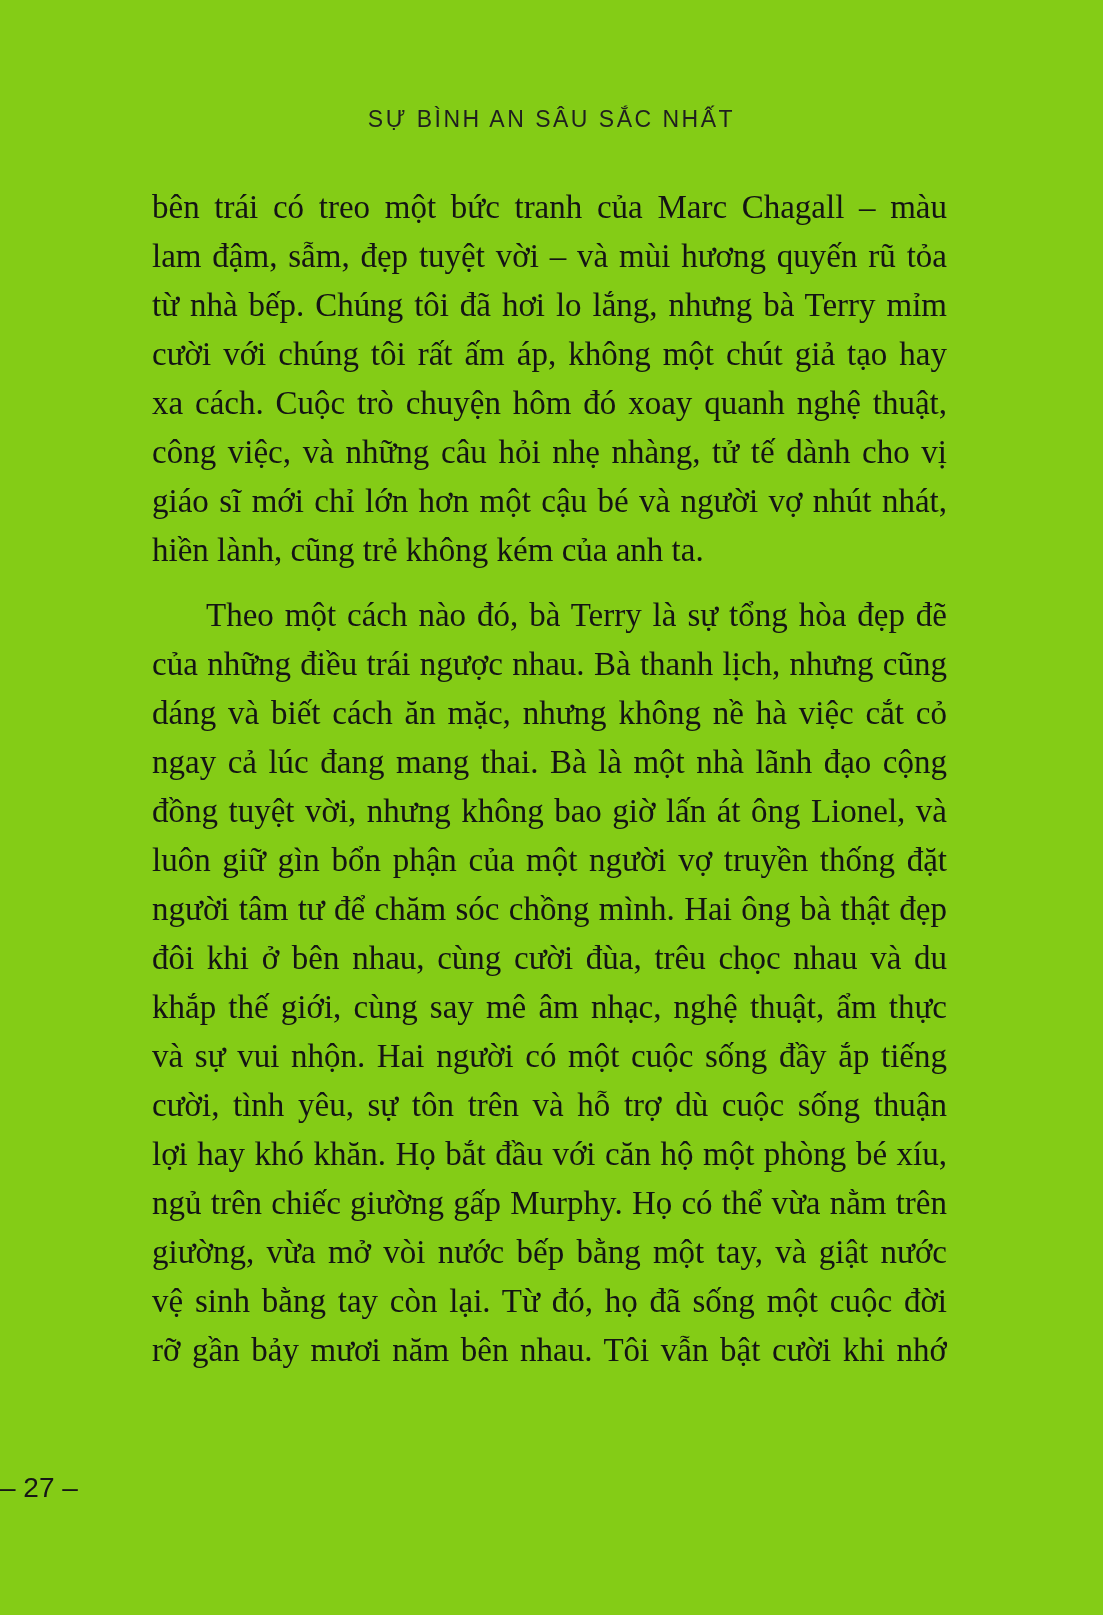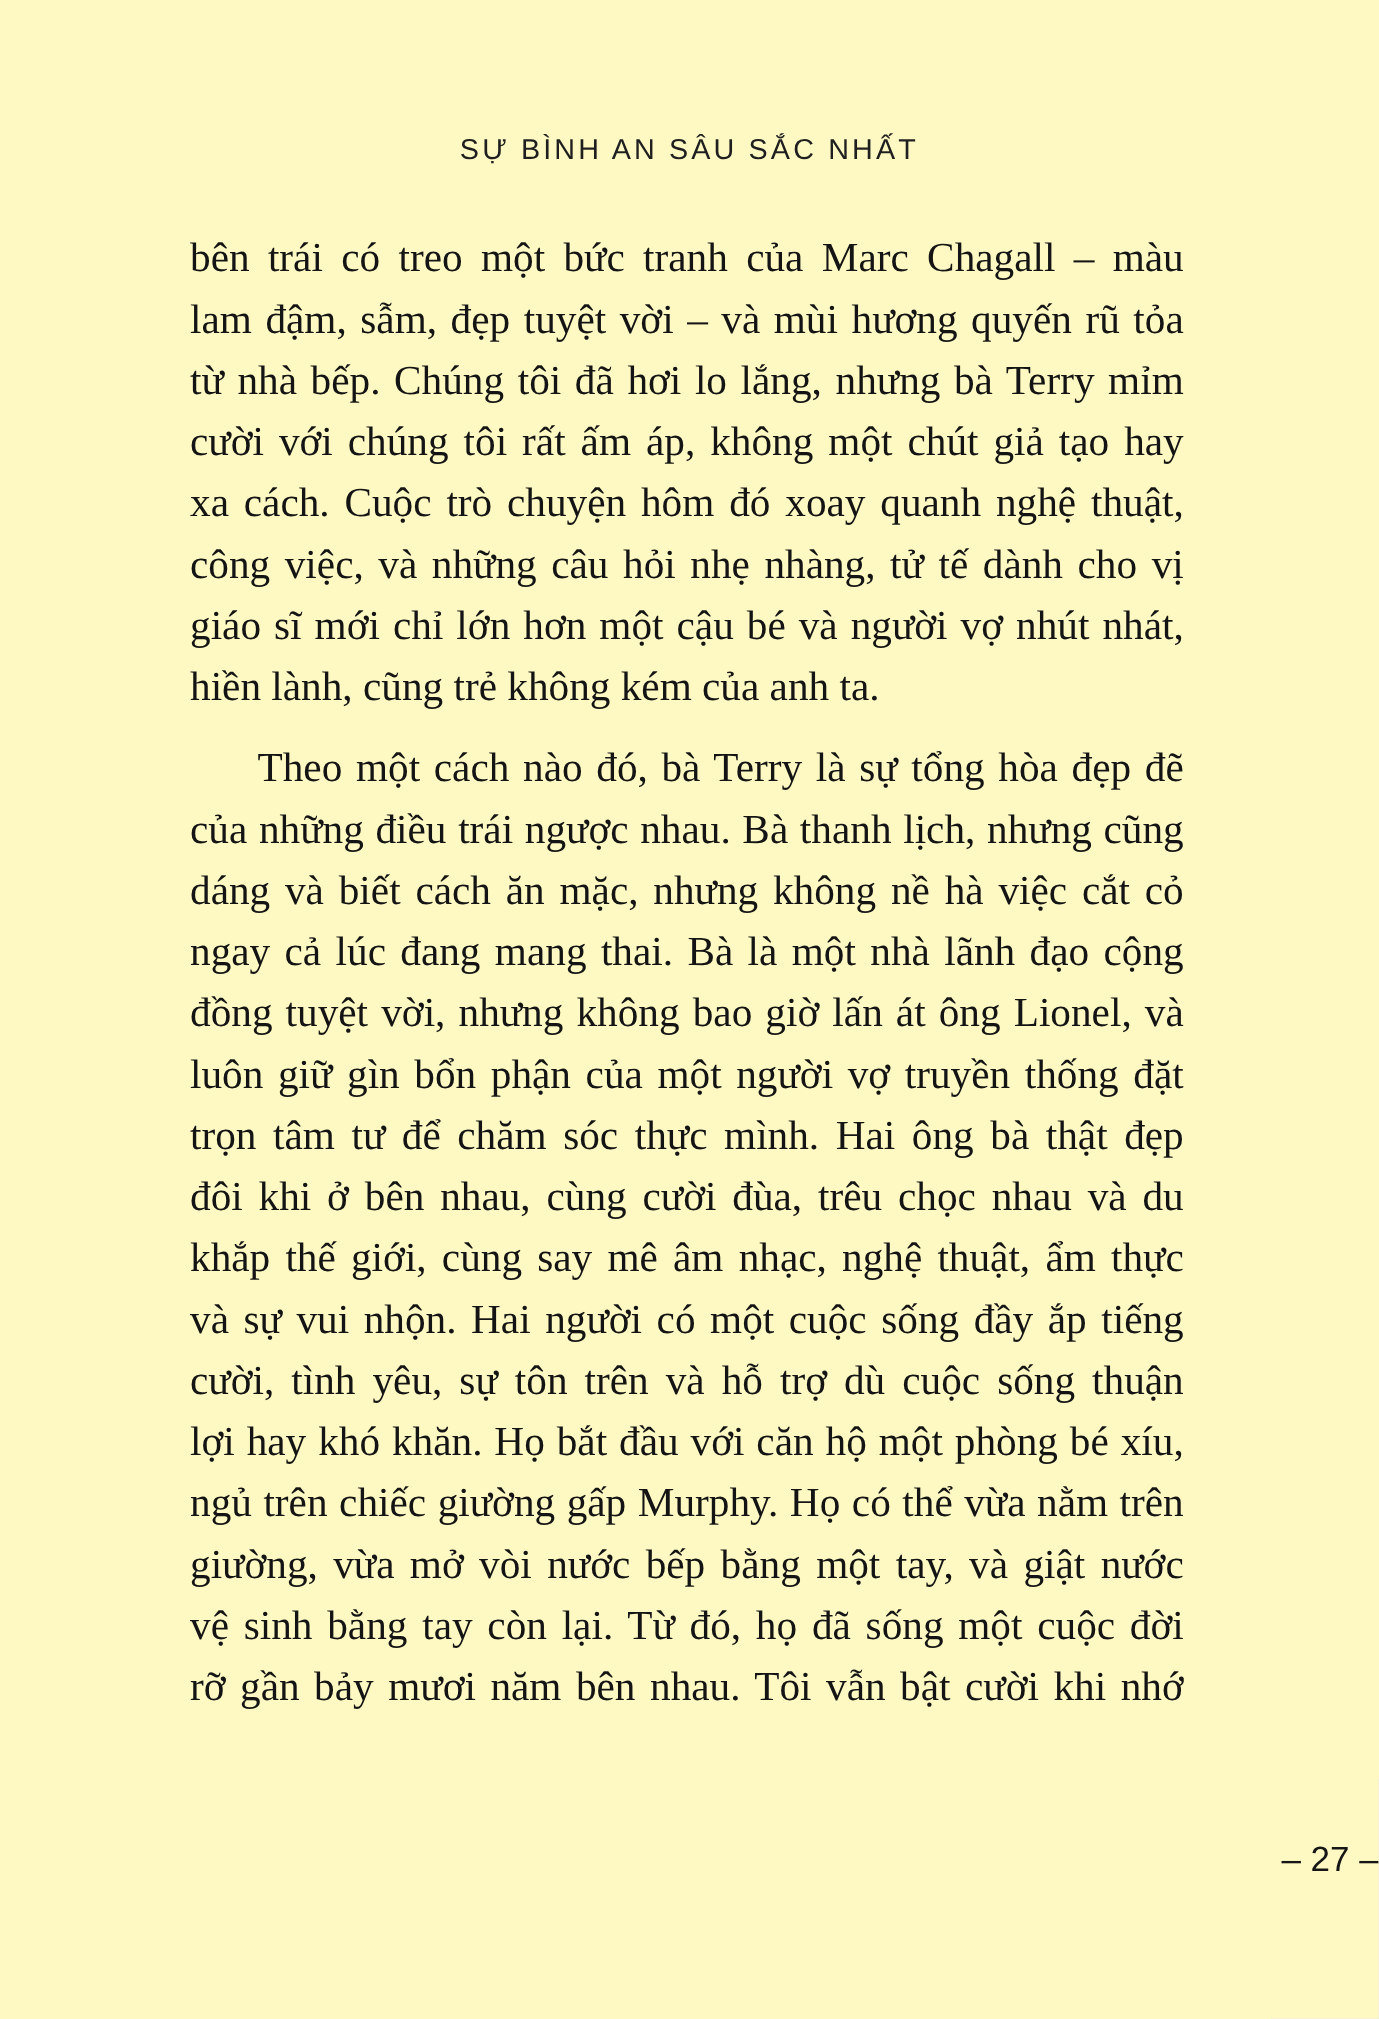--- a/index.html
+++ b/index.html
@@ -5,21 +5,21 @@
   html, body {
     margin: 0;
     padding: 0;
     background: #e8e8e8;
   }
   .page {
     position: relative;
     width: 1103px;
     height: 1615px;
     margin: 0 auto;
-    background: #fef9c3;
+    background: #84cc16;
     overflow: hidden;
   }
   .running-header {
     position: absolute;
     top: 106px;
     left: 0;
     width: 100%;
     text-align: center;
     font-family: "Liberation Sans", sans-serif;
     font-size: 23px;
@@ -50,21 +50,21 @@
     text-align-last: left;
   }
   .text-line.indent {
     text-indent: 54px;
   }
   .page-number {
     position: absolute;
     top: 1472px;
     left: 0;
     width: 100%;
-    text-align: right;
+    text-align: left;
     font-family: "Liberation Sans", sans-serif;
     font-size: 28px;
     color: #161616;
   }
 </style>
 </head>
 <body>
 
 <div class="page">
   <div class="running-header">SỰ BÌNH AN SÂU SẮC NHẤT</div>
@@ -80,21 +80,21 @@
         <div class="text-line">giáo sĩ mới chỉ lớn hơn một cậu bé và người vợ nhút nhát,</div>
         <div class="text-line last-left">hiền lành, cũng trẻ không kém của anh ta.</div>
       </div>
       <div class="paragraph">
         <div class="text-line indent">Theo một cách nào đó, bà Terry là sự tổng hòa đẹp đẽ</div>
         <div class="text-line">của những điều trái ngược nhau. Bà thanh lịch, nhưng cũng</div>
         <div class="text-line">dáng và biết cách ăn mặc, nhưng không nề hà việc cắt cỏ</div>
         <div class="text-line">ngay cả lúc đang mang thai. Bà là một nhà lãnh đạo cộng</div>
         <div class="text-line">đồng tuyệt vời, nhưng không bao giờ lấn át ông Lionel, và</div>
         <div class="text-line">luôn giữ gìn bổn phận của một người vợ truyền thống đặt</div>
-        <div class="text-line">trọn tâm tư để chăm sóc thực mình. Hai ông bà thật đẹp</div>
+        <div class="text-line">người tâm tư để chăm sóc chồng mình. Hai ông bà thật đẹp</div>
         <div class="text-line">đôi khi ở bên nhau, cùng cười đùa, trêu chọc nhau và du lịch</div>
         <div class="text-line">khắp thế giới, cùng say mê âm nhạc, nghệ thuật, ẩm thực</div>
         <div class="text-line">và sự vui nhộn. Hai người có một cuộc sống đầy ắp tiếng</div>
         <div class="text-line">cười, tình yêu, sự tôn trên và hỗ trợ dù cuộc sống thuận</div>
         <div class="text-line">lợi hay khó khăn. Họ bắt đầu với căn hộ một phòng bé xíu,</div>
         <div class="text-line">ngủ trên chiếc giường gấp Murphy. Họ có thể vừa nằm trên</div>
         <div class="text-line">giường, vừa mở vòi nước bếp bằng một tay, và giật nước nhà</div>
         <div class="text-line">vệ sinh bằng tay còn lại. Từ đó, họ đã sống một cuộc đời rực</div>
         <div class="text-line">rỡ gần bảy mươi năm bên nhau. Tôi vẫn bật cười khi nhớ lại</div>
       </div>

